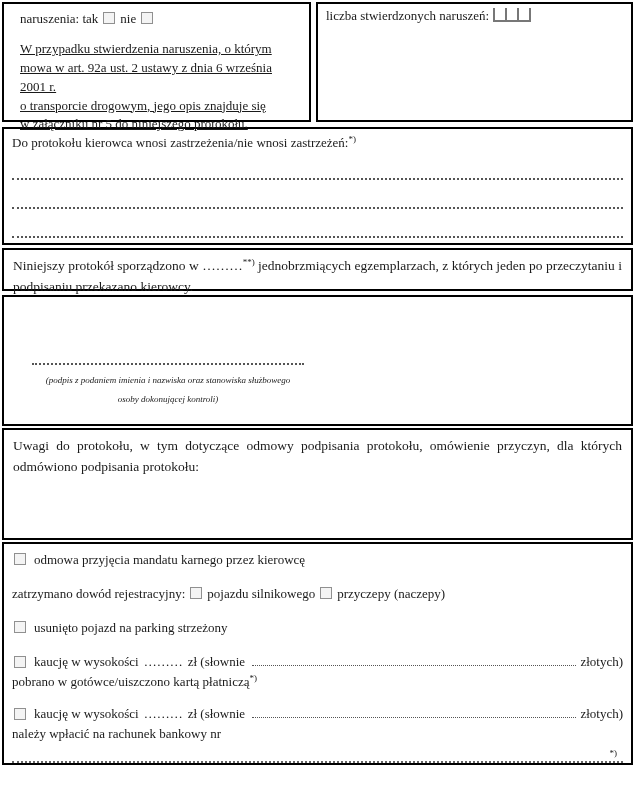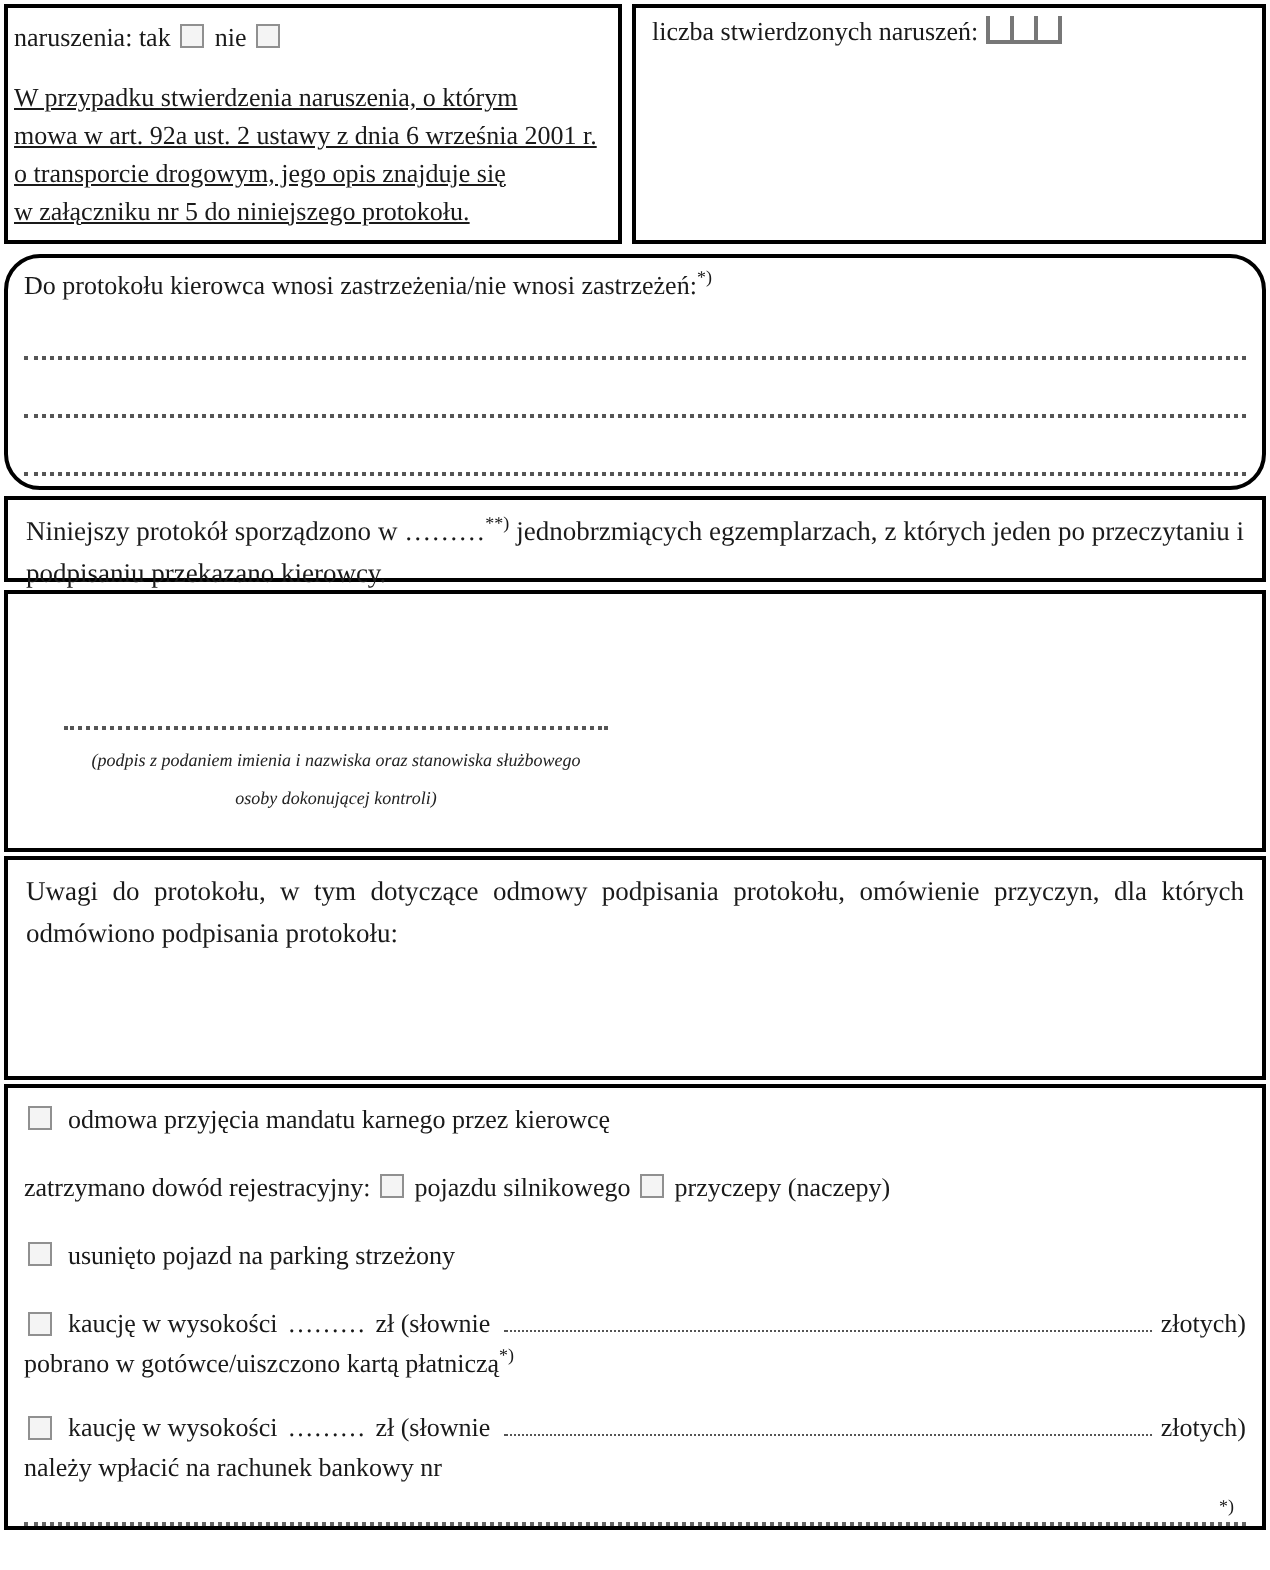--- a/index.html
+++ b/index.html
@@ -18,21 +18,21 @@
     background: #ffffff;
     font-size: 13px;
   }
   .box {
     box-sizing: border-box;
     border: 2px solid #000;
     background: #fff;
   }
   
   .row-top { display: flex; gap: 5px; height: 120px; }
-  .cell-left  { width: 309px; padding: 7px 3px; }
+  .cell-left  { width: 309px; padding: 7px 16px; }
   .cell-right { flex: 1; padding: 4px 8px; }
   .intro-line { white-space: nowrap; }
   .para { margin-top: 13px; line-height: 1.45; }
   .para span { display: block; text-decoration: underline; }
   .checkbox {
     display: inline-block;
     width: 10px; height: 10px;
     border: 1px solid #909090;
     background: #f4f4f4;
     vertical-align: -1px;
@@ -40,21 +40,21 @@
   }
   .comb { display: inline-block; vertical-align: -2px; margin-left: 4px; }
   .comb-cell {
     display: inline-block;
     width: 10px; height: 12px;
     border-left: 2px solid #777;
     border-bottom: 2px solid #777;
   }
   .comb-cell.last { border-right: 2px solid #777; }
   
-  .sec2 { height: 118px; margin-top: 5px; padding: 6px 8px; border-radius: 18px; }
+  .sec2 { height: 118px; margin-top: 5px; padding: 6px 8px; }
   .dotline {
     height: 0;
     border-bottom: 2px dotted #555;
   }
   .sec2 .dotline.first { margin-top: 27px; }
   .sec2 .dotline + .dotline { margin-top: 27px; }
   sup.foot { font-size: 9px; vertical-align: super; line-height: 0; }
   
   .sec3 { height: 43px; margin-top: 3px; padding: 6px 9px; text-align: justify; line-height: 1.55; font-size: 13.5px; }
   

